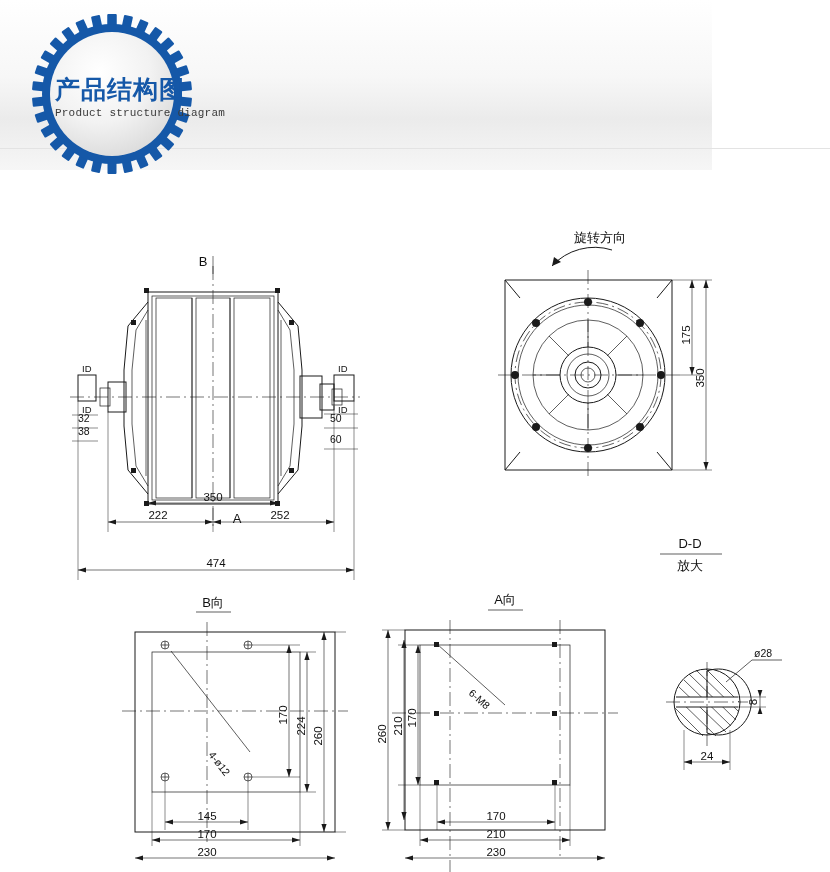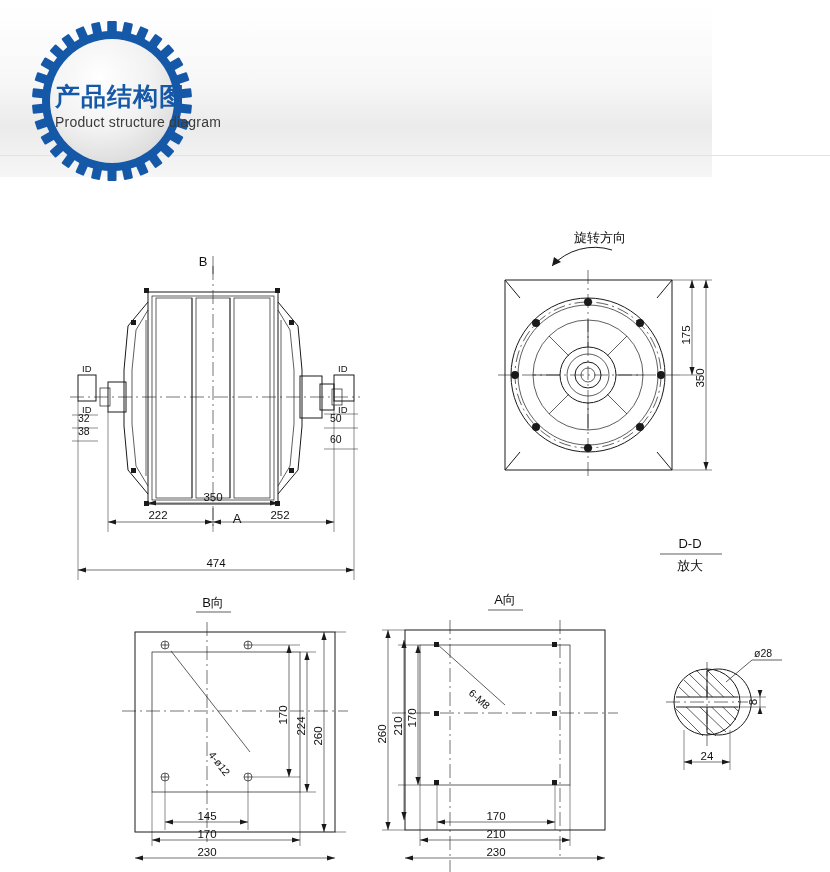--- a/index.html
+++ b/index.html
@@ -7,39 +7,38 @@
     width:830px;height:872px;
     background:#ffffff;
     font-family:"Liberation Sans", sans-serif;
     position:relative;
     overflow:hidden;
   }
   
   #banner{
     position:absolute;left:0;top:0;width:712px;height:170px;
     background:linear-gradient(to bottom,#ffffff 0%,#f7f7f7 45%,#ebebeb 70%,#f6f6f6 100%);
-    margin-top:7px;
   }
   #banner-line{
     position:absolute;left:0;top:148px;width:830px;height:1px;background:#e3e3e3;
   }
   #gear-wrap{
     position:absolute;left:30px;top:14px;width:200px;height:160px;
   }
   #title-block{
     position:absolute;left:55px;top:75px;width:230px;height:60px;
   }
   #title-cn{
     font-size:25px;font-weight:bold;color:#1558a8;letter-spacing:1px;
     font-family:"DejaVu Sans", sans-serif;
     line-height:30px;
   }
   #title-en{
-    font-size:14px;color:#3a3a3a;letter-spacing:.2px;margin-top:2px;
-    font-family:Liberation Sans, sans-serif;
+    font-size:11px;color:#3a3a3a;letter-spacing:.2px;margin-top:2px;
+    font-family:Liberation Mono, monospace;
   }
   
   #drawing{
     position:absolute;left:0;top:170px;width:830px;height:702px;
   }
   svg{display:block;}
   .ln{stroke:#1a1a1a;stroke-width:1;fill:none;}
   .ln-thin{stroke:#1a1a1a;stroke-width:.7;fill:none;}
   .cl{stroke:#1a1a1a;stroke-width:.6;fill:none;stroke-dasharray:14 4 2 4;}
   .dim{stroke:#1a1a1a;stroke-width:.6;fill:none;}

